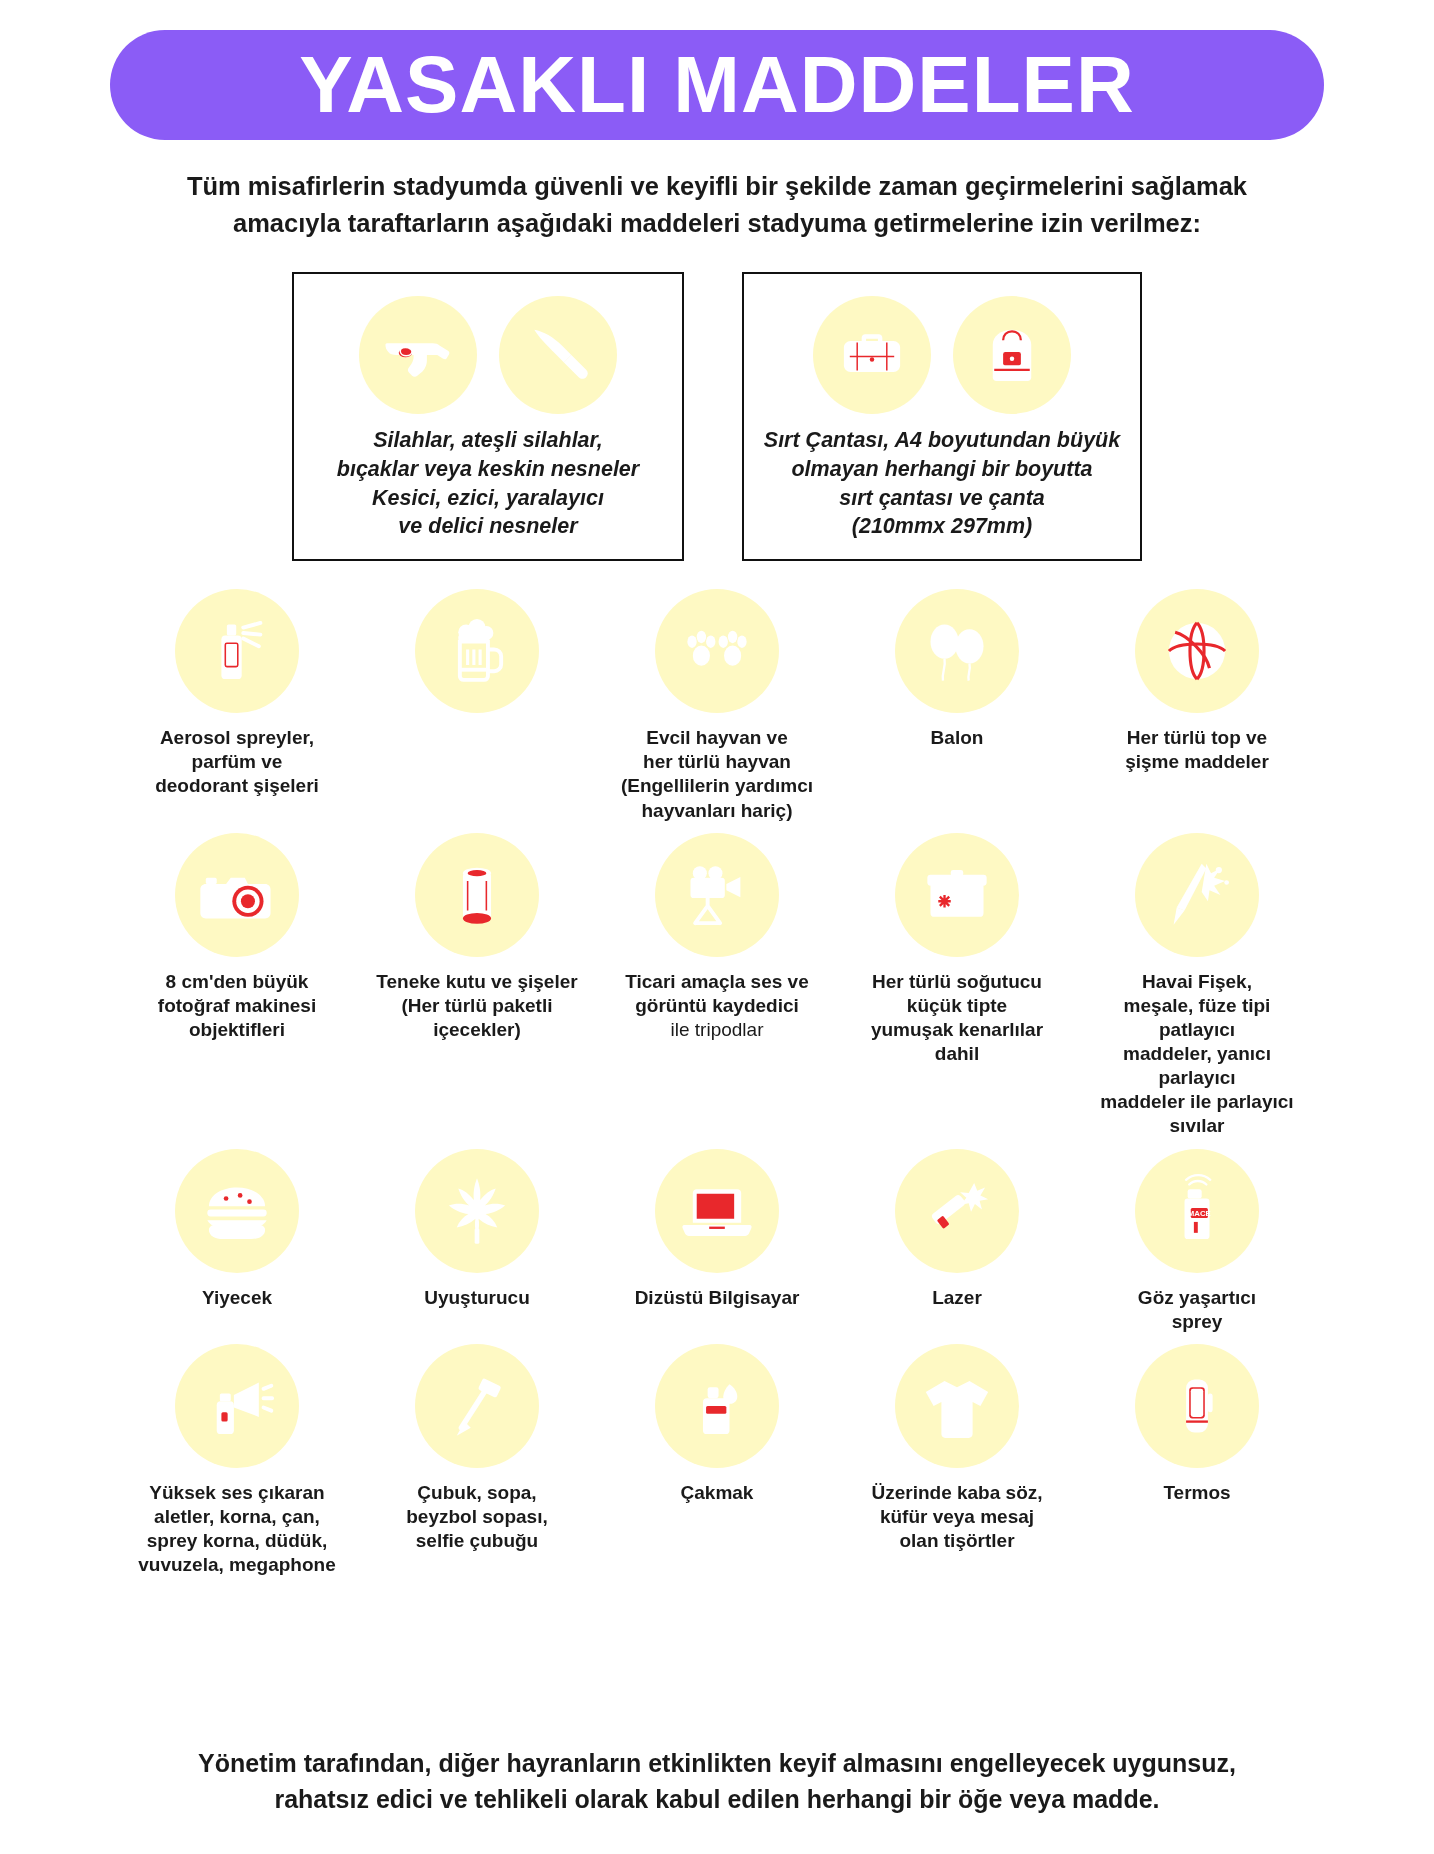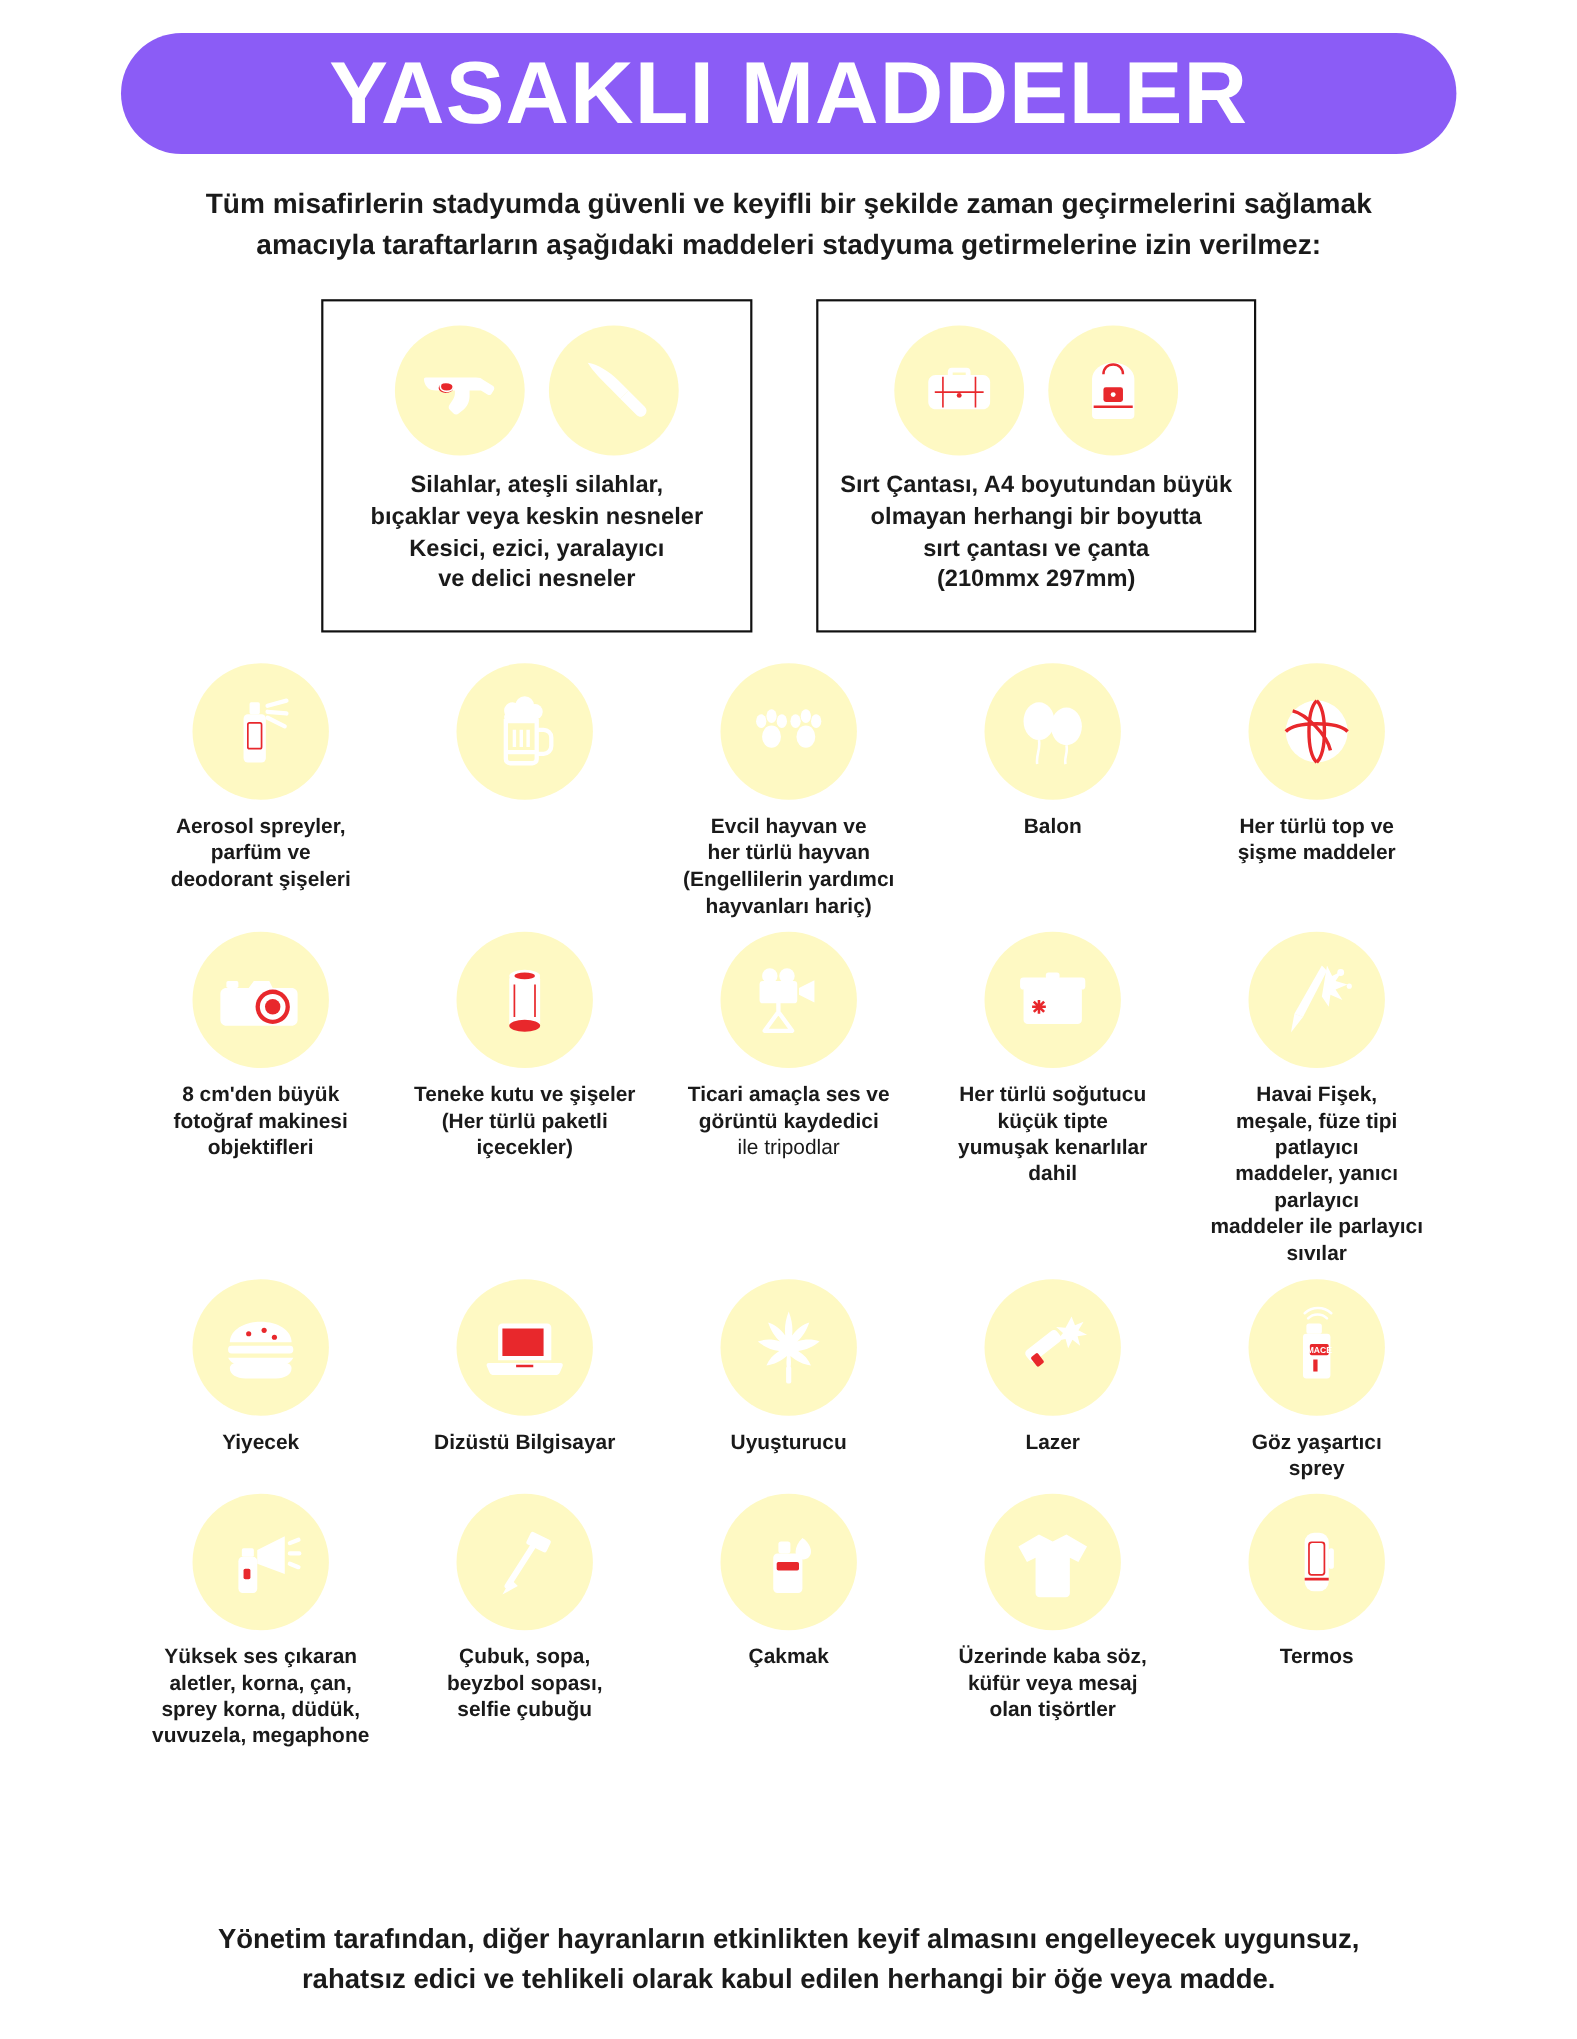--- a/index.html
+++ b/index.html
@@ -41,21 +41,22 @@
 
   
   .boxes {
     display: flex;
     justify-content: center;
     gap: 58px;
     margin-top: 30px;
   }
   .box {
     border: 2px solid #111;
-    padding: 22px 18px 32px 18px;
+    padding: 22px 18px 18px 18px;
+    font-style: italic;
   }
   .box-left  { width: 392px; }
   .box-right { width: 400px; }
   .box-icons {
     display: flex; justify-content: center; gap: 22px;
     margin-bottom: 12px;
   }
   .box-caption {
     text-align: center;
     font-size: 21.5px;
@@ -351,39 +352,39 @@
             <circle cx="66" cy="38" r="3" fill="#e8282c"></circle>
           </svg>
         </div>
         <div class="cell-label">
           <div>Yiyecek</div>
         </div>
       </div>
       <div class="cell">
         <div class="circle">
           <svg viewBox="0 0 100 100" fill="#fff">
+            <path d="M50 8c4 10 5 20 4 28 6-8 13-13 20-15-3 9-8 17-14 22 9-3 18-3 26 0-7 6-16 10-25 11 7 4 12 10 15 17-9-1-17-5-24-11 1 6 1 12-1 18h-2c-2-6-2-12-1-18-7 6-15 10-24 11 3-7 8-13 15-17-9-1-18-5-25-11 8-3 17-3 26 0-6-5-11-13-14-22 7 2 14 7 20 15-1-8 0-18 4-28z"></path>
+            <rect x="47" y="72" width="6" height="20" rx="2"></rect>
+          </svg>
+        </div>
+        <div class="cell-label">
+          <div>Uyuşturucu</div>
+        </div>
+      </div>
+      <div class="cell">
+        <div class="circle">
+          <svg viewBox="0 0 100 100" fill="#fff">
             <path d="M24 22h52c3 0 5 2 5 5v38H19V27c0-3 2-5 5-5z"></path>
             <path d="M24 28h48v32H24z" fill="#e8282c"></path>
             <path d="M8 68h84c2 0 3 2 2 4l-3 7c-1 2-3 3-5 3H14c-2 0-4-1-5-3l-3-7c-1-2 0-4 2-4z"></path>
             <path d="M40 70h20v3H40z" fill="#e8282c"></path>
           </svg>
         </div>
         <div class="cell-label">
           <div>Dizüstü Bilgisayar</div>
-        </div>
-      </div>
-      <div class="cell">
-        <div class="circle">
-          <svg viewBox="0 0 100 100" fill="#fff">
-            <path d="M50 8c4 10 5 20 4 28 6-8 13-13 20-15-3 9-8 17-14 22 9-3 18-3 26 0-7 6-16 10-25 11 7 4 12 10 15 17-9-1-17-5-24-11 1 6 1 12-1 18h-2c-2-6-2-12-1-18-7 6-15 10-24 11 3-7 8-13 15-17-9-1-18-5-25-11 8-3 17-3 26 0-6-5-11-13-14-22 7 2 14 7 20 15-1-8 0-18 4-28z"></path>
-            <rect x="47" y="72" width="6" height="20" rx="2"></rect>
-          </svg>
-        </div>
-        <div class="cell-label">
-          <div>Uyuşturucu</div>
         </div>
       </div>
       <div class="cell">
         <div class="circle">
           <svg viewBox="0 0 100 100" fill="#fff">
             <rect x="16" y="56" width="46" height="16" rx="5" transform="rotate(-38 16 56)"></rect>
             <rect x="24" y="62" width="10" height="14" rx="2" transform="rotate(-38 24 62)" fill="#e8282c"></rect>
             <path d="M72 14l4 10 10-4-6 10 10 5-11 2 3 11-9-7-5 10-3-11-10 2 7-9-8-7 11 1z"></path>
           </svg>
         </div>

